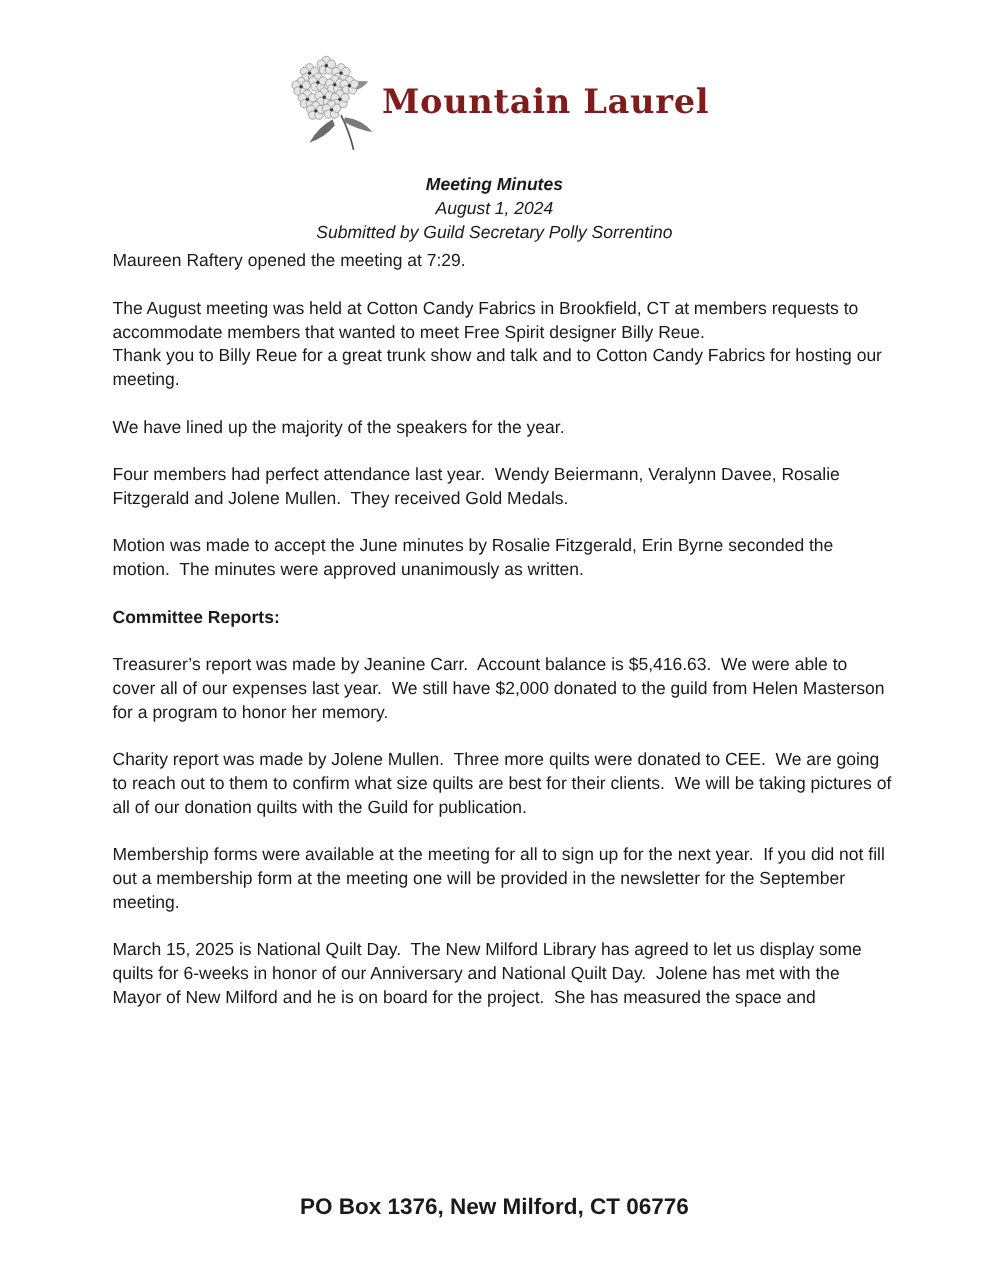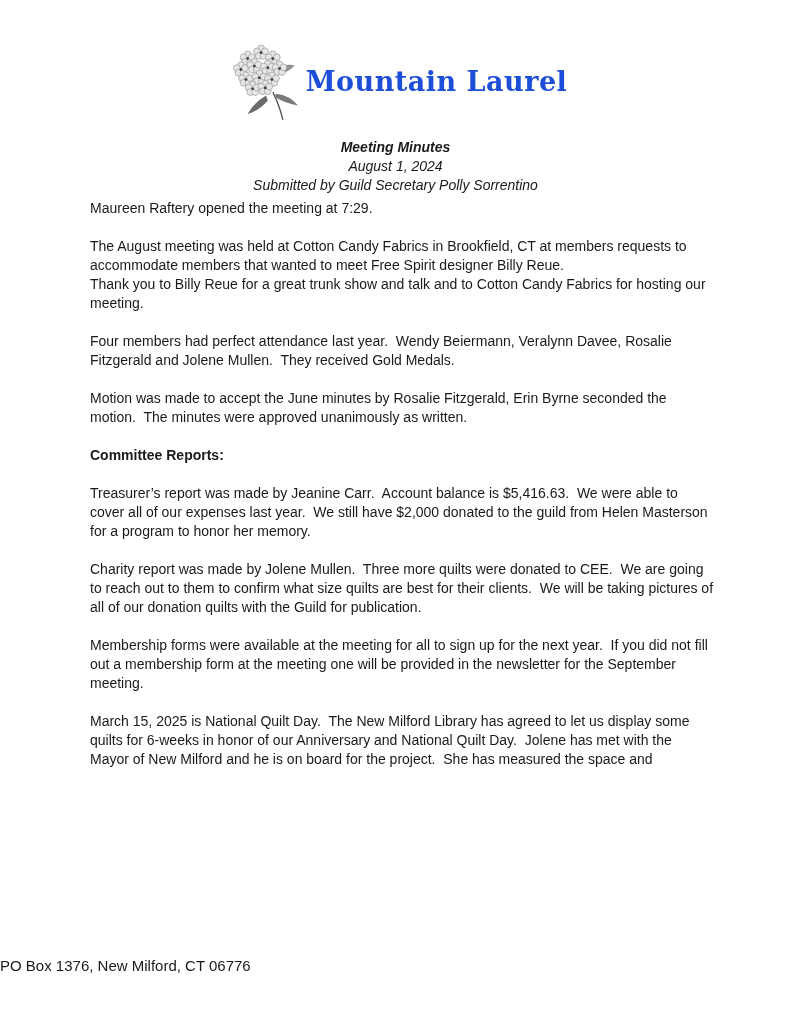--- a/index.html
+++ b/index.html
@@ -49,22 +49,24 @@
     width: 624px;
     font-size: 14px;
     line-height: 19px;
   }
   .block { margin: 0 0 19px 0; white-space: pre-wrap; }
   .heading { font-weight: bold; }
   
   .footer {
     position: absolute;
     top: 956px; left: 0; right: 0;
-    font-size: 15px;
+    text-align: center;
+    font-size: 18px;
     line-height: 19px;
+    font-weight: bold;
   }
 </style>
 </head>
 <body>
 
 <div class="page">
 
   <div class="logo-row">
     <svg class="flower" viewBox="0 0 95 100" width="80" height="84" aria-hidden="true">
       <defs>
@@ -89,35 +91,36 @@
       <use href="#fl" x="20" y="35"></use>
         <use href="#fl" x="36" y="31"></use>
         <use href="#fl" x="52" y="33"></use>
       <use href="#fl" x="66" y="34"></use>
         <use href="#fl" x="26" y="47"></use>
         <use href="#fl" x="42" y="45"></use>
       <use href="#fl" x="57" y="47"></use>
         <use href="#fl" x="34" y="58"></use>
         <use href="#fl" x="49" y="57"></use>
     </svg>
-    <div class="logo-text" style="color: #1d4ed8;">
+    <div class="logo-text" style="color: #7f1d1d;">
       <div class="logo-line1">Mountain Laurel</div>
     </div>
   </div>
 
   <div class="doc-header">
     <div class="doc-title">Meeting Minutes</div>
     <div class="doc-date">August 1, 2024</div>
     <div class="doc-submitted">Submitted by Guild Secretary Polly Sorrentino</div>
   </div>
 
   <div class="content">
       <div class="block">Maureen Raftery opened the meeting at 7:29.</div>
       <div class="block">The August meeting was held at Cotton Candy Fabrics in Brookfield, CT at members requests to accommodate members that wanted to meet Free Spirit designer Billy Reue.
 Thank you to Billy Reue for a great trunk show and talk and to Cotton Candy Fabrics for hosting our meeting.</div>
+      <div class="block">We have lined up the majority of the speakers for the year.</div>
       <div class="block">Four members had perfect attendance last year.  Wendy Beiermann, Veralynn Davee, Rosalie Fitzgerald and Jolene Mullen.  They received Gold Medals.</div>
       <div class="block">Motion was made to accept the June minutes by Rosalie Fitzgerald, Erin Byrne seconded the motion.  The minutes were approved unanimously as written.</div>
       <div class="block heading">Committee Reports:</div>
       <div class="block">Treasurer’s report was made by Jeanine Carr.  Account balance is $5,416.63.  We were able to cover all of our expenses last year.  We still have $2,000 donated to the guild from Helen Masterson for a program to honor her memory.</div>
       <div class="block">Charity report was made by Jolene Mullen.  Three more quilts were donated to CEE.  We are going to reach out to them to confirm what size quilts are best for their clients.  We will be taking pictures of all of our donation quilts with the Guild for publication.</div>
       <div class="block">Membership forms were available at the meeting for all to sign up for the next year.  If you did not fill out a membership form at the meeting one will be provided in the newsletter for the September meeting.</div>
       <div class="block">March 15, 2025 is National Quilt Day.  The New Milford Library has agreed to let us display some quilts for 6-weeks in honor of our Anniversary and National Quilt Day.  Jolene has met with the Mayor of New Milford and he is on board for the project.  She has measured the space and</div>
     </div>
 
   <div class="footer">

